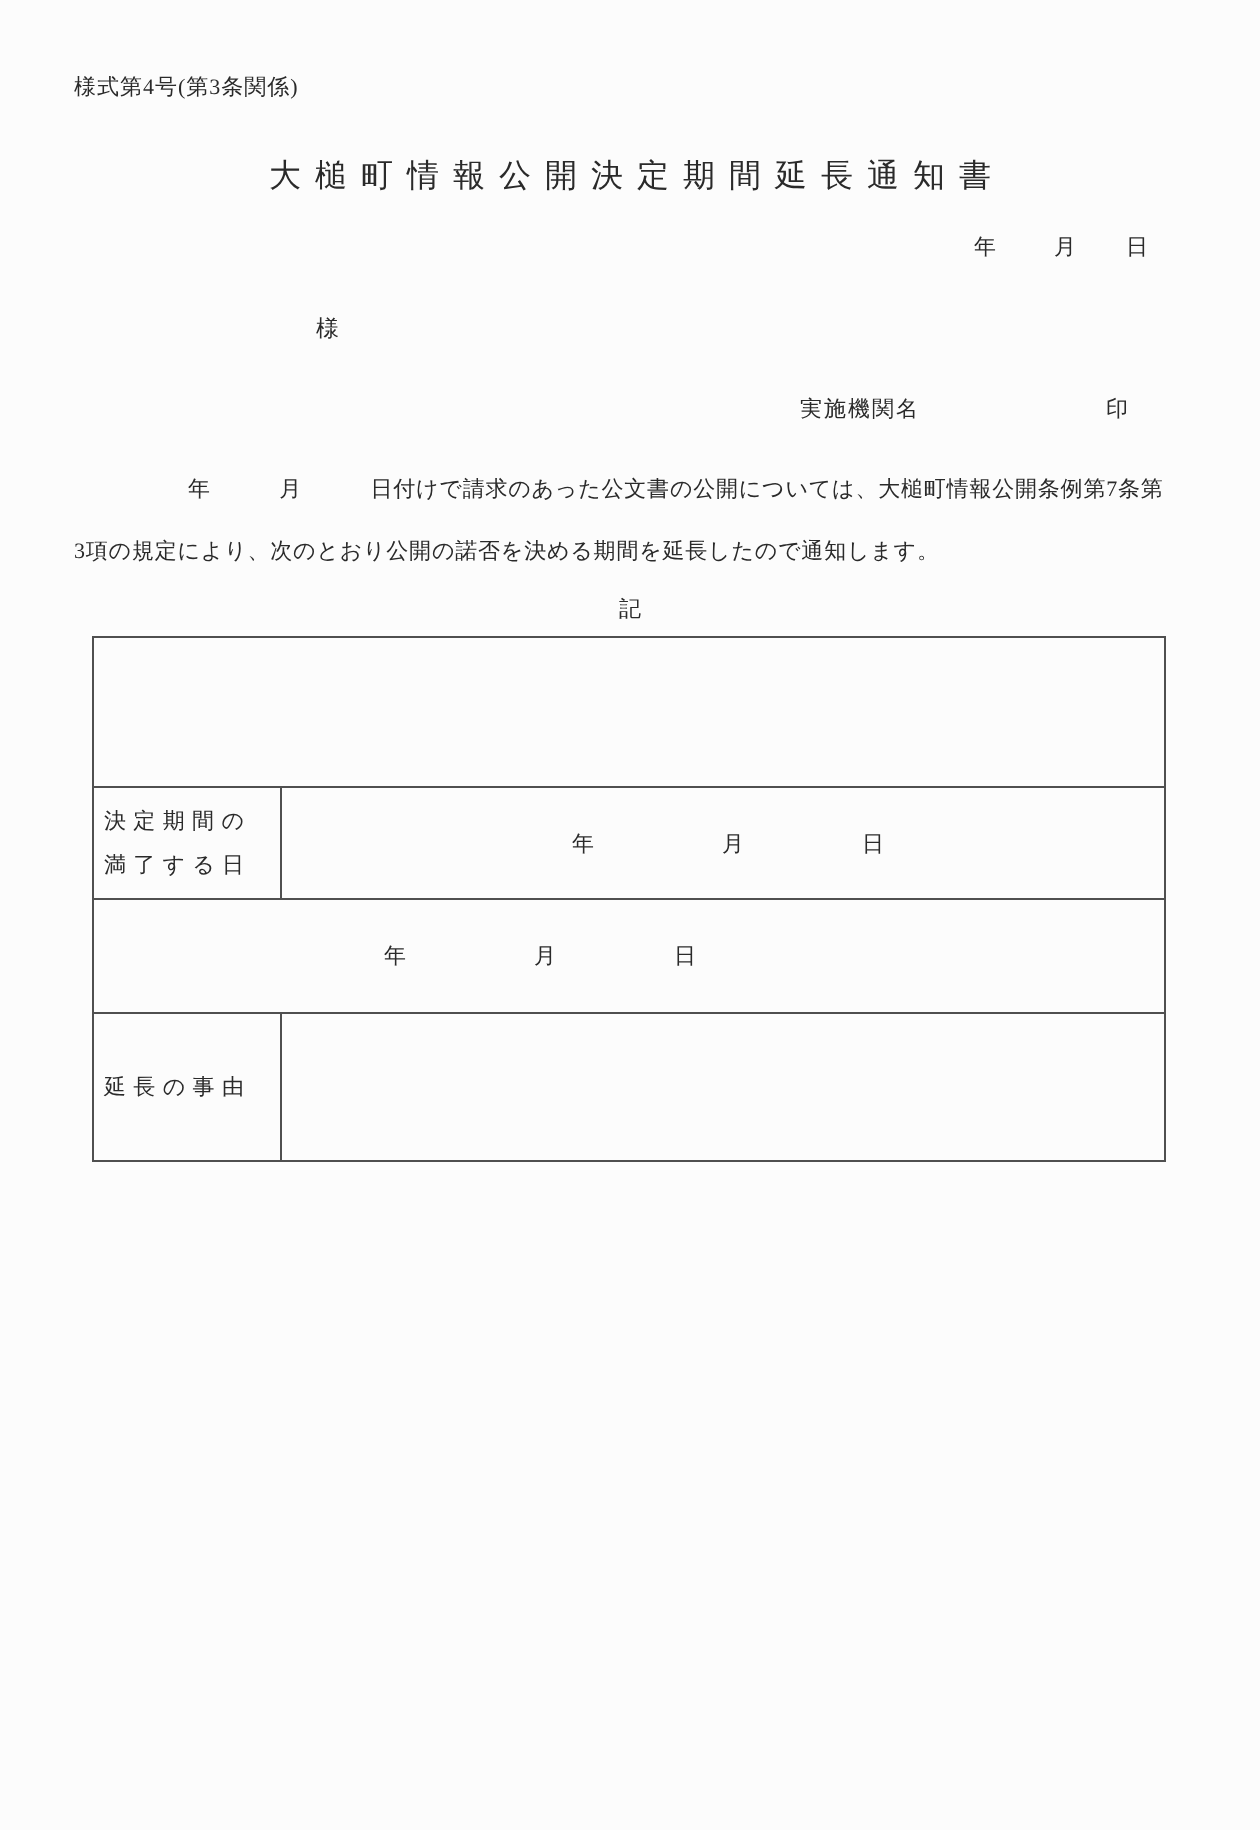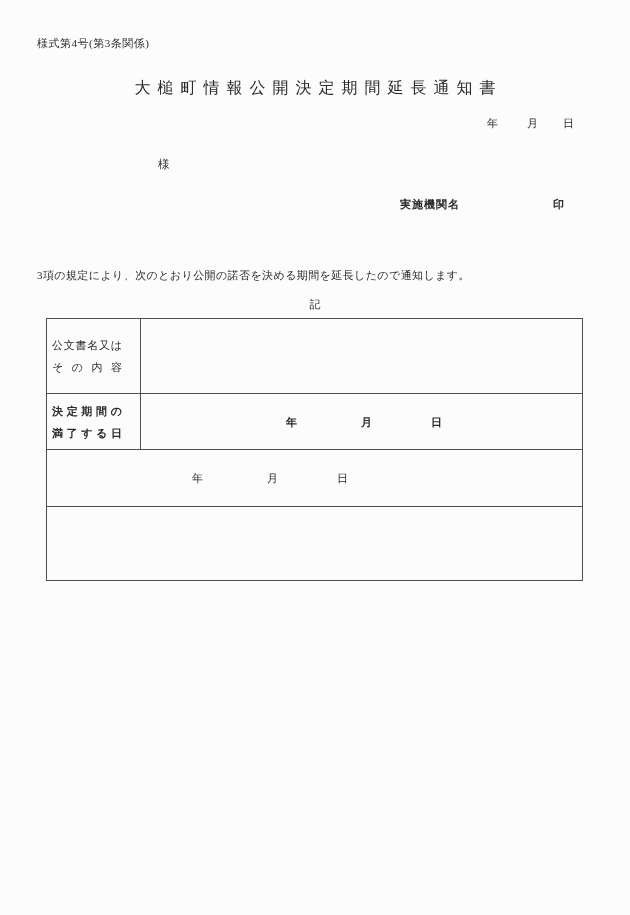--- a/index.html
+++ b/index.html
@@ -37,21 +37,21 @@
     text-indent: 7px;
     white-space: nowrap;
   }
   .date-line { left: 0; top: 116px; width: 100%; height: 14px; }
   .date-line .dl-year  { position: absolute; left: 487px; }
   .date-line .dl-month { position: absolute; left: 527px; }
   .date-line .dl-day   { position: absolute; left: 563px; }
 
   .addressee { left: 158px; top: 157px; font-size: 11.5px; }
 
-  .agency-line { left: 0; top: 197px; width: 100%; height: 14px; font-weight: bold; }
+  .agency-line { left: 0; top: 197px; width: 100%; height: 14px; }
   .agency-line .agency { position: absolute; left: 400px; letter-spacing: 1px; }
   .agency-line .seal   { position: absolute; left: 553px; }
 
   .para {
     left: 37px;
     width: 560px;
     white-space: pre;
     font-size: 11px;
     letter-spacing: 0.4px;
   }
@@ -70,21 +70,21 @@
     width: 537px;
     border: 1px solid var(--line);
     background: transparent;
   }
   .t-row {
     display: grid;
     grid-template-columns: 94px 1fr;
   }
   .t-row + .t-row { border-top: 1px solid var(--line); }
   .t-row.r1 { height: 74px; }
-  .t-row.r2 { height: 56px; font-weight: bold; }
+  .t-row.r2 { height: 56px; }
   .t-row.r3 { height: 57px; }
   .t-row.r4 { height: 74px; }
 
   .t-label {
     border-right: 1px solid var(--line);
     display: flex;
     flex-direction: column;
     justify-content: center;
     padding-left: 5px;
   }
@@ -116,32 +116,29 @@
     <span class="dl-day">日</span>
   </div>
 
   <div class="abs addressee">様</div>
 
   <div class="abs agency-line">
     <span class="agency">実施機関名</span>
     <span class="seal">印</span>
   </div>
 
+  <div class="abs para l1">　　　　　年　　　月　　　日付けで請求のあった公文書の公開については、大槌町情報公開条例第7条第</div>
 
   <div class="abs para l2">3項の規定により、次のとおり公開の諾否を決める期間を延長したので通知します。</div>
 
   <div class="abs record-marker">記</div>
 
   <div class="abs detail-table">
 
     <div class="t-row r1">
-      <div class="t-label">
-        <span class="jline">公文書名又は</span>
-        <span class="jline">その内容</span>
-      </div>
       <div class="t-value"></div>
     </div>
 
     <div class="t-row r2">
       <div class="t-label">
         <span class="jline">決定期間の</span>
         <span class="jline">満了する日</span>
       </div>
       <div class="t-value">
         <span class="dv-year">年</span>
@@ -152,17 +149,20 @@
 
     <div class="t-row r3">
       <div class="t-value">
         <span class="dv-year">年</span>
         <span class="dv-month">月</span>
         <span class="dv-day">日</span>
       </div>
     </div>
 
     <div class="t-row r4">
+      <div class="t-label">
+        <span class="jline">延長の事由</span>
+      </div>
       <div class="t-value"></div>
     </div>
 
   </div>
 </div>
 
 </body></html>

